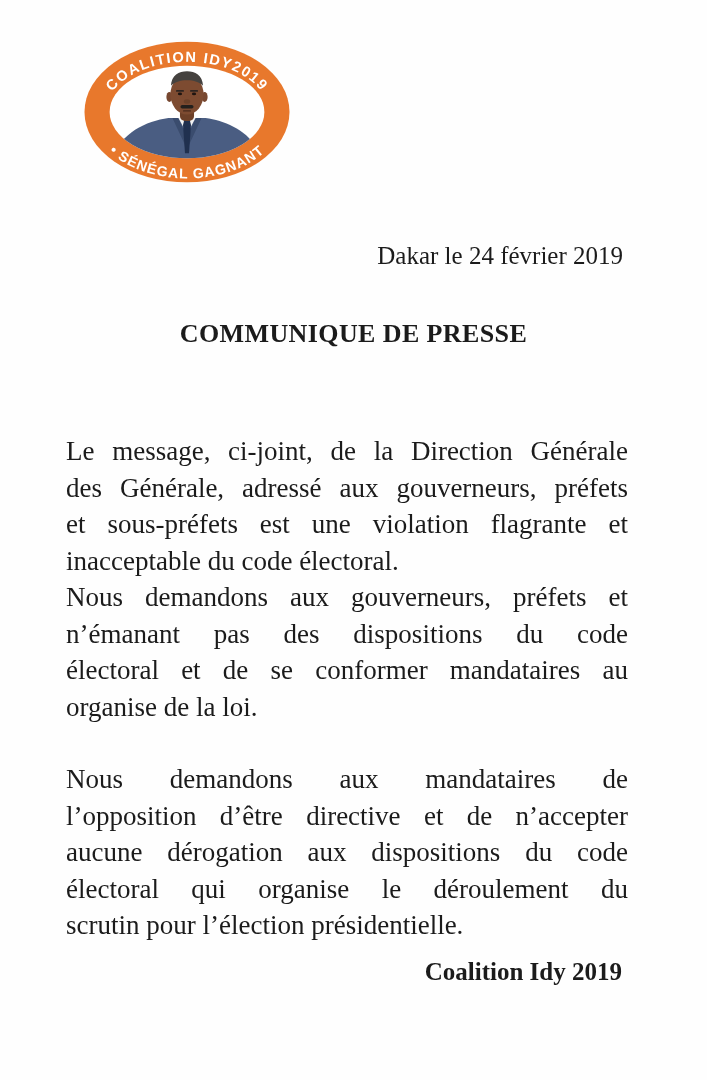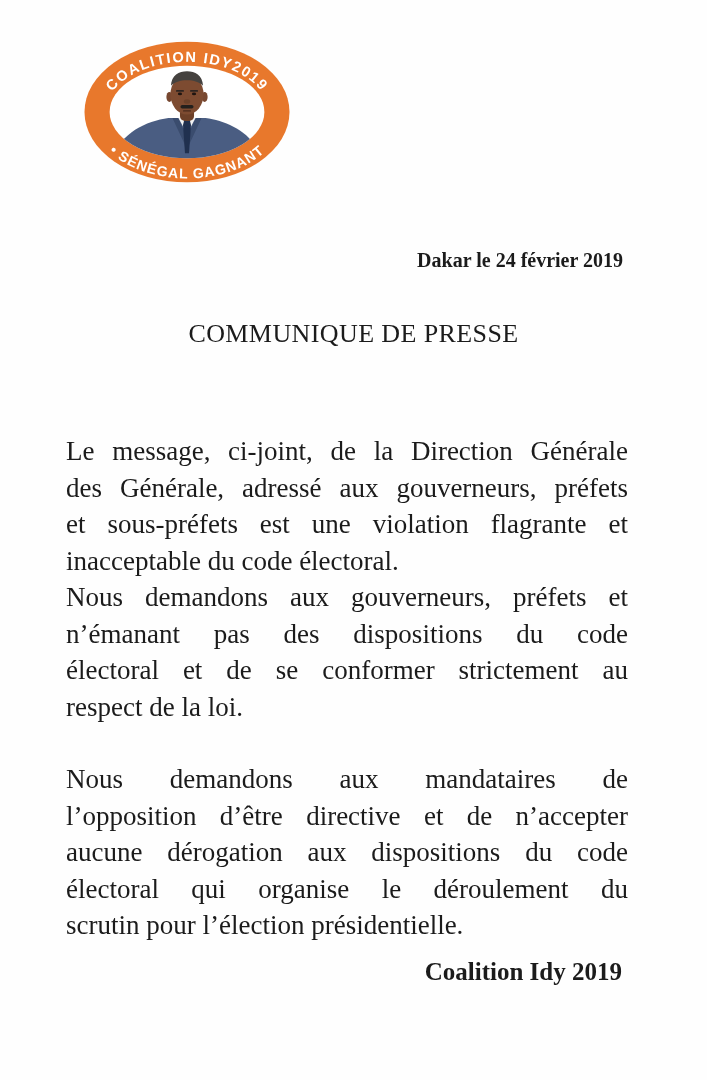--- a/index.html
+++ b/index.html
@@ -15,26 +15,26 @@
   .logo {
     position:absolute; left:84px; top:40px; width:206px; height:144px;
   }
   .logo svg { display:block; width:100%; height:100%; }
   .arc-text {
     font-family:"Liberation Sans", sans-serif;
     font-weight:bold;
     fill:#ffffff;
   }
   .date-line {
-    position:absolute; top:249px; right:84px;
-    font-size:20px; white-space:nowrap;font-weight:bold;
+    position:absolute; top:242px; right:84px;
+    font-size:25px; white-space:nowrap;
   }
   .doc-title {
     position:absolute; top:319px; left:0; width:707px;
-    text-align:center; font-weight:normal; font-size:26px;
+    text-align:center; font-weight:bold; font-size:26px;
     letter-spacing:0.4px; white-space:nowrap;
   }
   .para {
     position:absolute; left:66px; width:562px;
     font-size:27px; line-height:36.5px;
   }
   .para-1 { top:433px; }
   .para-2 { top:579px; }
   .para-3 { top:761px; }
   .jline { text-align:justify; text-align-last:justify; }
@@ -110,22 +110,22 @@
   <div class="para para-1">
     <div class="jline">Le message, ci-joint, de la Direction Générale</div>
     <div class="jline">des Générale, adressé aux gouverneurs, préfets</div>
     <div class="jline">et sous-préfets est une violation flagrante et</div>
     <div class="lline">inacceptable du code électoral.</div>
   </div>
 
   <div class="para para-2">
     <div class="jline">Nous demandons aux gouverneurs, préfets et</div>
     <div class="jline">n’émanant pas des dispositions du code</div>
-    <div class="jline">électoral et de se conformer strictement au</div>
-    <div class="lline">respect de la loi.</div>
+    <div class="jline">électoral et de se conformer mandataires au</div>
+    <div class="lline">organise de la loi.</div>
   </div>
 
   <div class="para para-3">
     <div class="jline">Nous demandons aux mandataires de</div>
     <div class="jline">l’opposition d’être directive et de n’accepter</div>
     <div class="jline">aucune dérogation aux dispositions du code</div>
     <div class="jline">électoral qui organise le déroulement du</div>
     <div class="lline">scrutin pour l’élection présidentielle.</div>
   </div>
 

